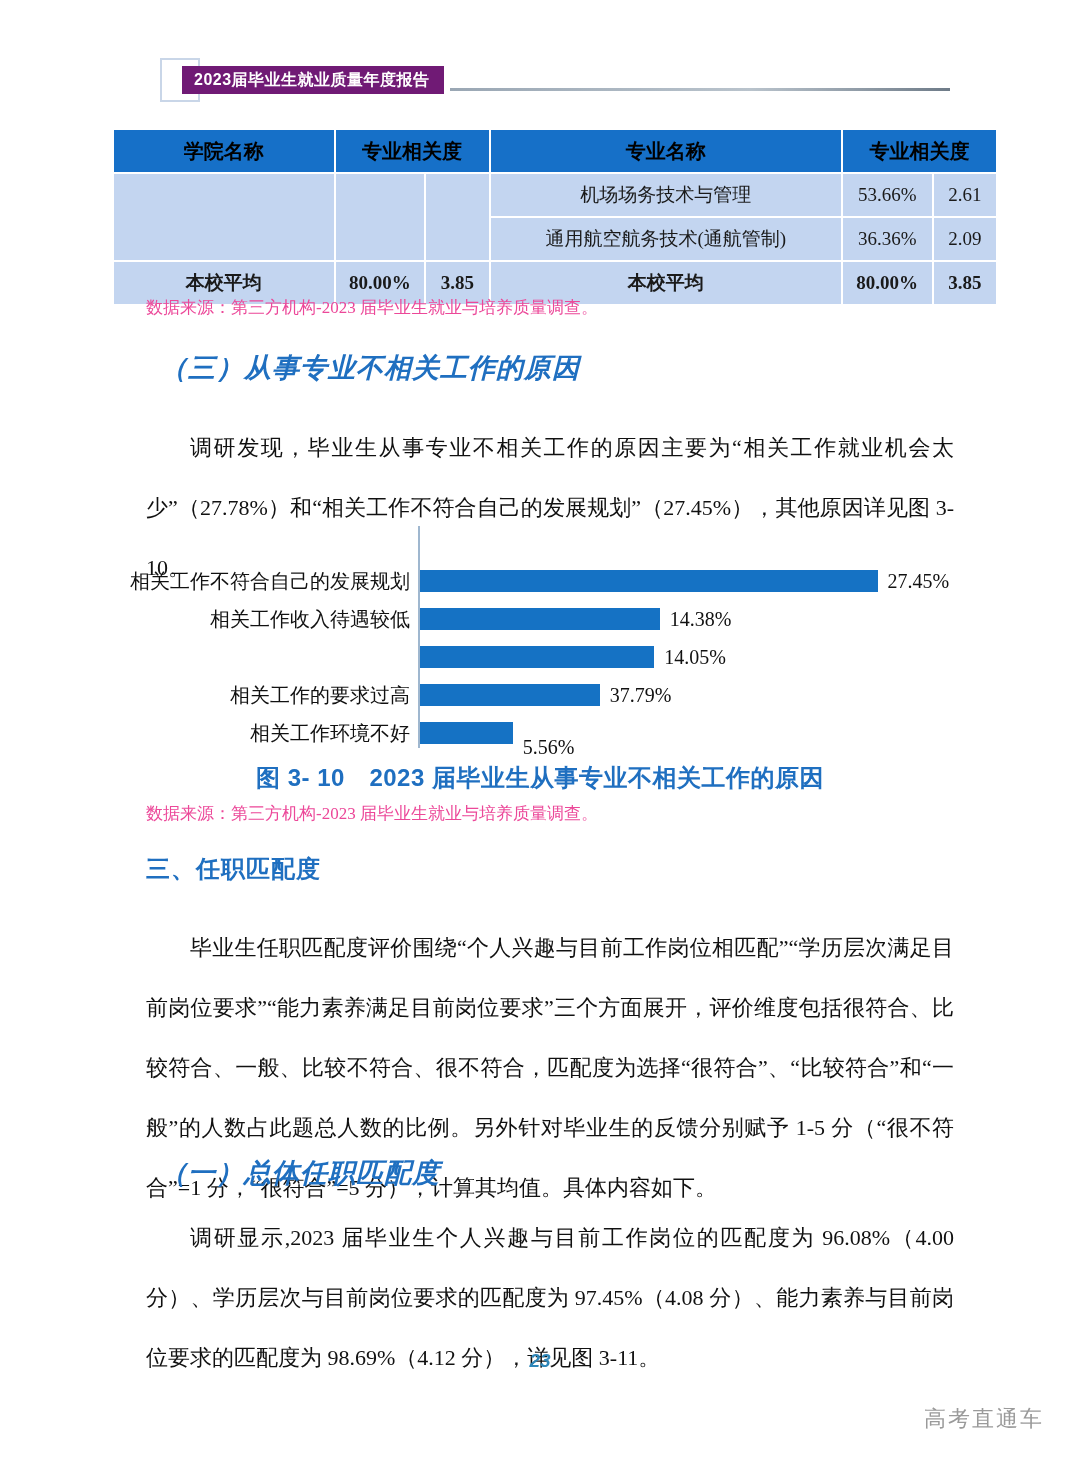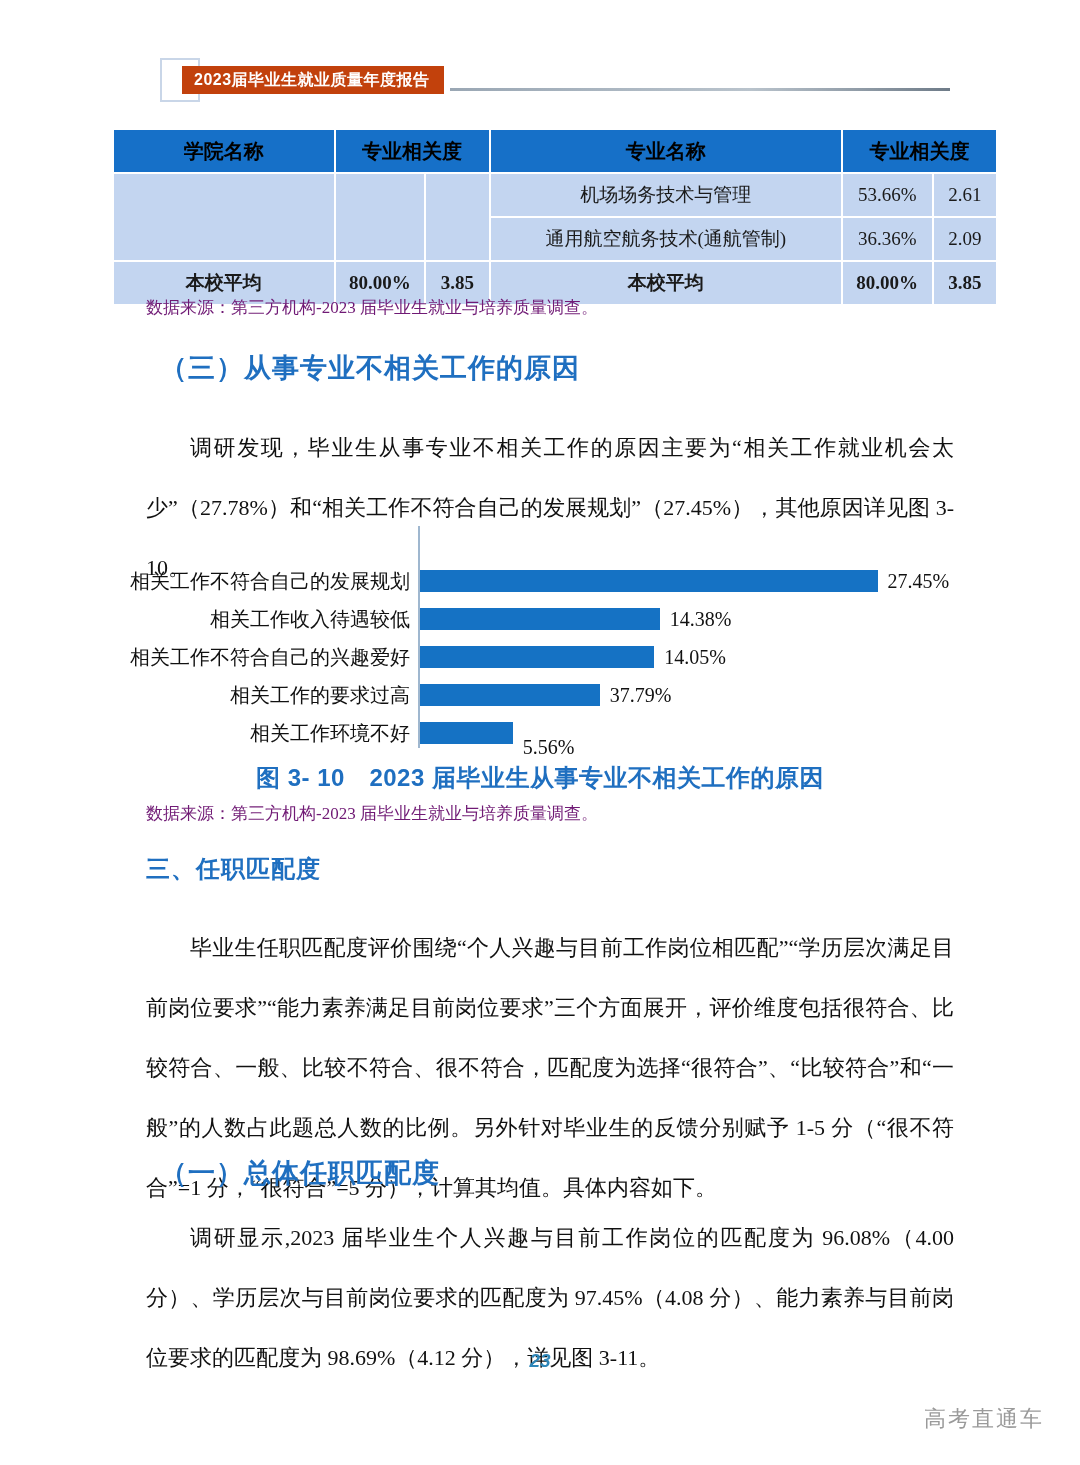--- a/index.html
+++ b/index.html
@@ -40,21 +40,21 @@
     border: 2px solid #c9d6e8;
     background: #ffffff;
     box-sizing: border-box;
   }
   .header-banner {
     position: absolute;
     left: 22px;
     top: 8px;
     height: 28px;
     padding: 0 14px 0 12px;
-    background: #c2410c;
+    background: #701a75;
     color: #ffffff;
     font-family: "Liberation Sans", "DejaVu Sans", sans-serif;
     font-size: 16px;
     font-weight: bold;
     line-height: 28px;
     letter-spacing: 0.5px;
     white-space: nowrap;
   }
   .header-rule {
     position: absolute;
@@ -106,35 +106,36 @@
   .c-col4 { width: 348px; }
   .c-col5 { width: 88px; }
   .c-col6 { width: 62px; }
 
   
   .src-note {
     position: absolute;
     left: 146px;
     font-family: "Liberation Serif", "DejaVu Serif", serif;
     font-size: 17px;
-    color: #701a75;
+    color: #ec4899;
     white-space: nowrap;
   }
   .src-note-1 { top: 296px; }
   .src-note-2 { top: 802px; }
 
   .h2 {
     position: absolute;
     left: 160px;
     font-family: "Liberation Sans", "DejaVu Sans", sans-serif;
     font-size: 27px;
     font-weight: bold;
     color: #1f6fc0;
     letter-spacing: 1px;
     white-space: nowrap;
+    font-style: italic;
   }
   .h2-c { top: 350px; }
   .h2-e { top: 1155px; }
 
   .h1 {
     position: absolute;
     left: 146px;
     font-family: "Liberation Sans", "DejaVu Sans", sans-serif;
     font-size: 24px;
     font-weight: bold;
@@ -316,21 +317,20 @@
           <div class="chart-label">相关工作不符合自己的发展规划</div>
           <div class="chart-bar" style="width: 457.5px; background: rgb(21, 114, 196);"></div>
           <div class="chart-value" style="left: 741.5px;">27.45%</div>
         </div>
         <div class="chart-row" style="top: 76px;">
           <div class="chart-label">相关工作收入待遇较低</div>
           <div class="chart-bar" style="width: 239.667px; background: rgb(21, 114, 196);"></div>
           <div class="chart-value" style="left: 523.667px;">14.38%</div>
         </div>
         <div class="chart-row" style="top: 114px;">
-          <div class="chart-label">相关工作不符合自己的兴趣爱好</div>
           <div class="chart-bar" style="width: 234.167px; background: rgb(21, 114, 196);"></div>
           <div class="chart-value" style="left: 518.167px;">14.05%</div>
         </div>
         <div class="chart-row" style="top: 152px;">
           <div class="chart-label">相关工作的要求过高</div>
           <div class="chart-bar" style="width: 179.667px; background: rgb(21, 114, 196);"></div>
           <div class="chart-value" style="left: 463.667px;">37.79%</div>
         </div>
         <div class="chart-row" style="top: 190px;">
           <div class="chart-label">相关工作环境不好</div>

